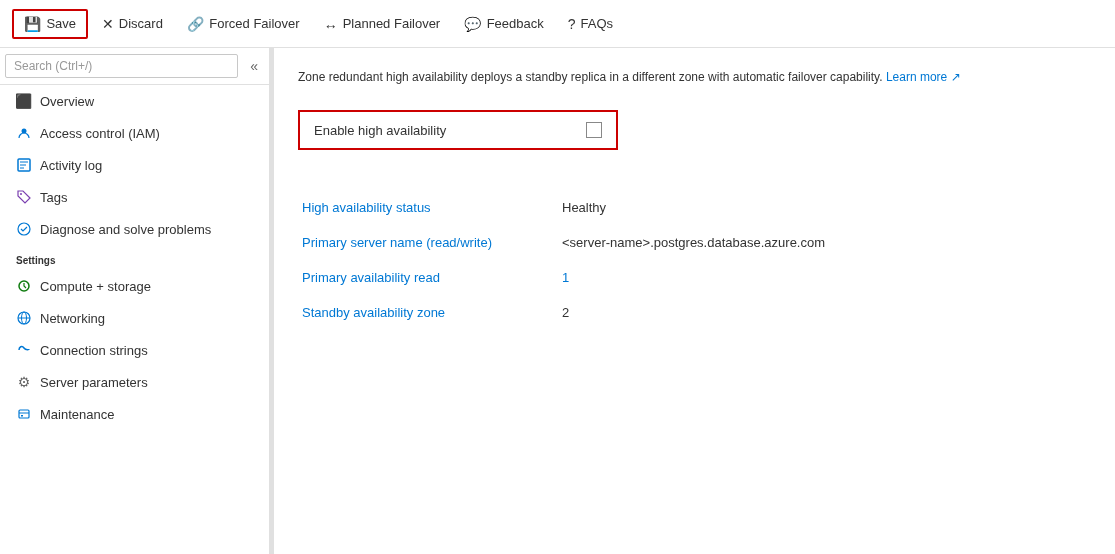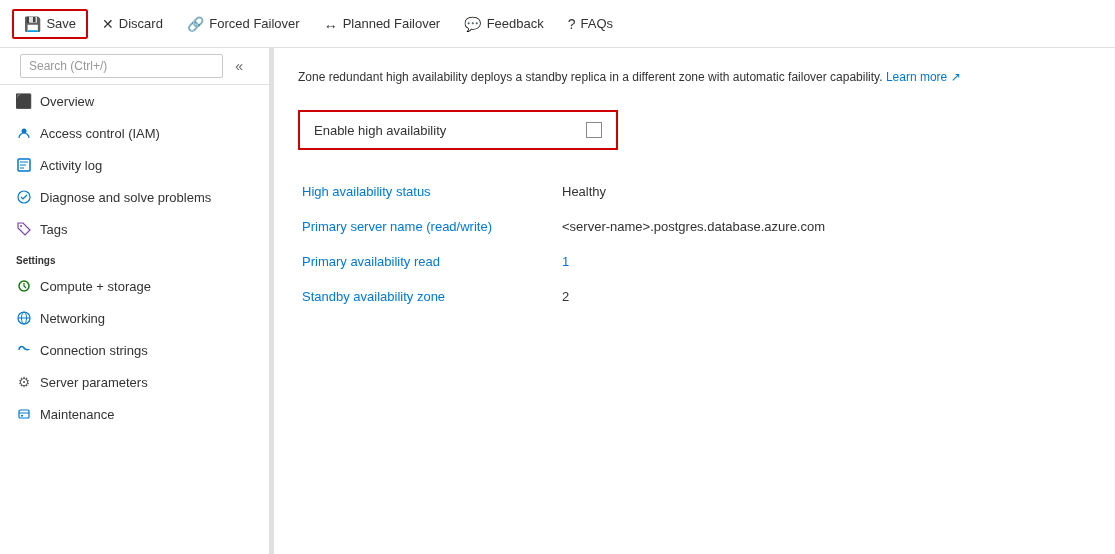--- a/index.html
+++ b/index.html
@@ -48,21 +48,21 @@
     .sidebar {
       width: 270px;
       min-width: 270px;
       border-right: 1px solid #e0e0e0;
       overflow-y: auto;
       background: #fff;
     }
 
     .search-bar {
       display: flex; align-items: center;
-      padding: 6px 20px;
+      padding: 6px 5px;
       border-bottom: 1px solid #e0e0e0;
       gap: 6px;
     }
     .search-input {
       flex: 1;
       border: 1px solid #c8c8c8;
       border-radius: 2px;
       padding: 4px 8px;
       font-size: 12px;
       color: #666;
@@ -111,21 +111,21 @@
     .info-text a {
       color: #0078d4;
       text-decoration: none;
     }
 
     .enable-ha-box {
       border: 2px solid #c00;
       display: flex; align-items: center;
       padding: 10px 14px;
       gap: 12px;
-      margin-bottom: 24px;
+      margin-bottom: 40px;
       width: 320px;
     }
     .enable-ha-label {
       font-size: 13px;
       color: #333;
       flex: 1;
     }
     .ha-checkbox {
       width: 16px; height: 16px;
       border: 1px solid #888;
@@ -219,37 +219,37 @@
             <rect x="1" y="1" width="12" height="12" rx="1" stroke="#0078d4" stroke-width="1.5"></rect>
             <line x1="3" y1="4" x2="11" y2="4" stroke="#0078d4" stroke-width="1"></line>
             <line x1="3" y1="7" x2="9" y2="7" stroke="#0078d4" stroke-width="1"></line>
             <line x1="3" y1="10" x2="7" y2="10" stroke="#0078d4" stroke-width="1"></line>
           </svg>
       </span>
       <span>Activity log</span>
     </div>
 
     <div class="sidebar-item">
+      <span class="item-icon icon-purple">
+        <svg width="14" height="14" viewBox="0 0 14 14">
+            <path d="M1 1h5l7 7-5 5-7-7V1z" stroke="#7b40b0" stroke-width="1.2" fill="none"></path>
+            <circle cx="4" cy="4" r="1" fill="#7b40b0"></circle>
+          </svg>
+      </span>
+      <span>Tags</span>
+    </div>
+
+    <div class="sidebar-item">
       <span class="item-icon icon-blue">
         <svg width="14" height="14" viewBox="0 0 14 14">
             <circle cx="7" cy="7" r="6" stroke="#0078d4" stroke-width="1.2" fill="none"></circle>
             <path d="M4 7l2 2 4-4" stroke="#0078d4" stroke-width="1.2" fill="none"></path>
           </svg>
       </span>
       <span>Diagnose and solve problems</span>
-    </div>
-
-    <div class="sidebar-item">
-      <span class="item-icon icon-purple">
-        <svg width="14" height="14" viewBox="0 0 14 14">
-            <path d="M1 1h5l7 7-5 5-7-7V1z" stroke="#7b40b0" stroke-width="1.2" fill="none"></path>
-            <circle cx="4" cy="4" r="1" fill="#7b40b0"></circle>
-          </svg>
-      </span>
-      <span>Tags</span>
     </div>
 
 
     <div class="sidebar-section-header">Settings</div>
 
     <div class="sidebar-item">
       <span class="item-icon icon-green">
         <svg width="14" height="14" viewBox="0 0 14 14">
             <circle cx="7" cy="7" r="5" stroke="#107c10" stroke-width="1.5" fill="none"></circle>
             <path d="M7 4v3l2 2" stroke="#107c10" stroke-width="1.2" fill="none"></path>

